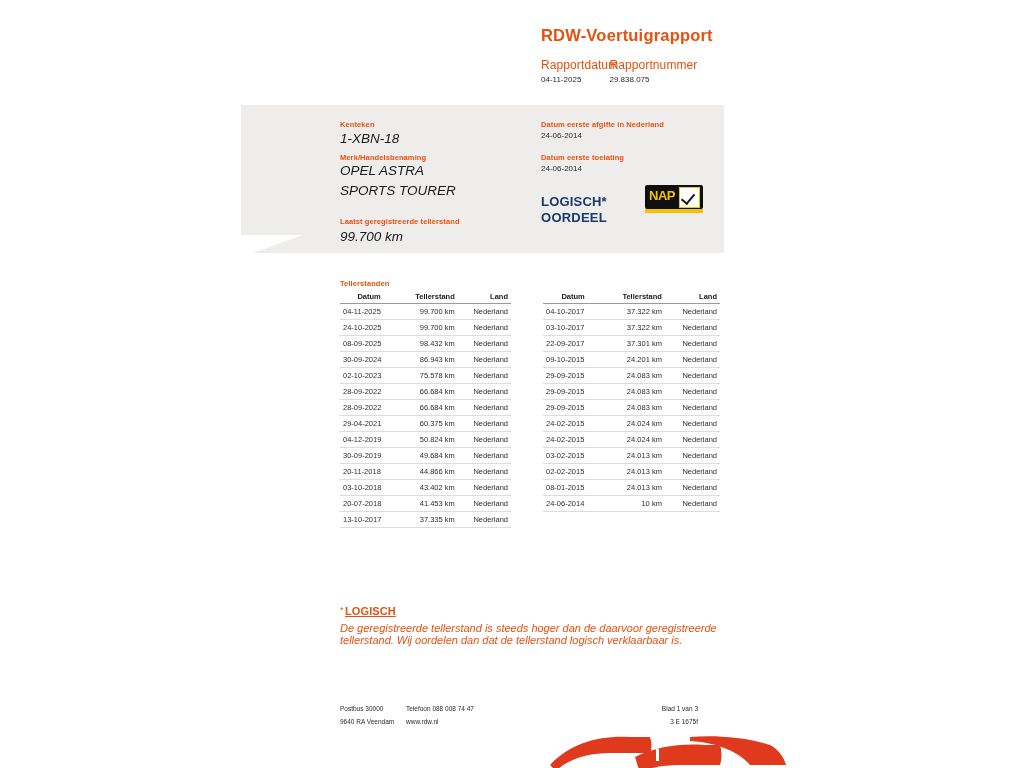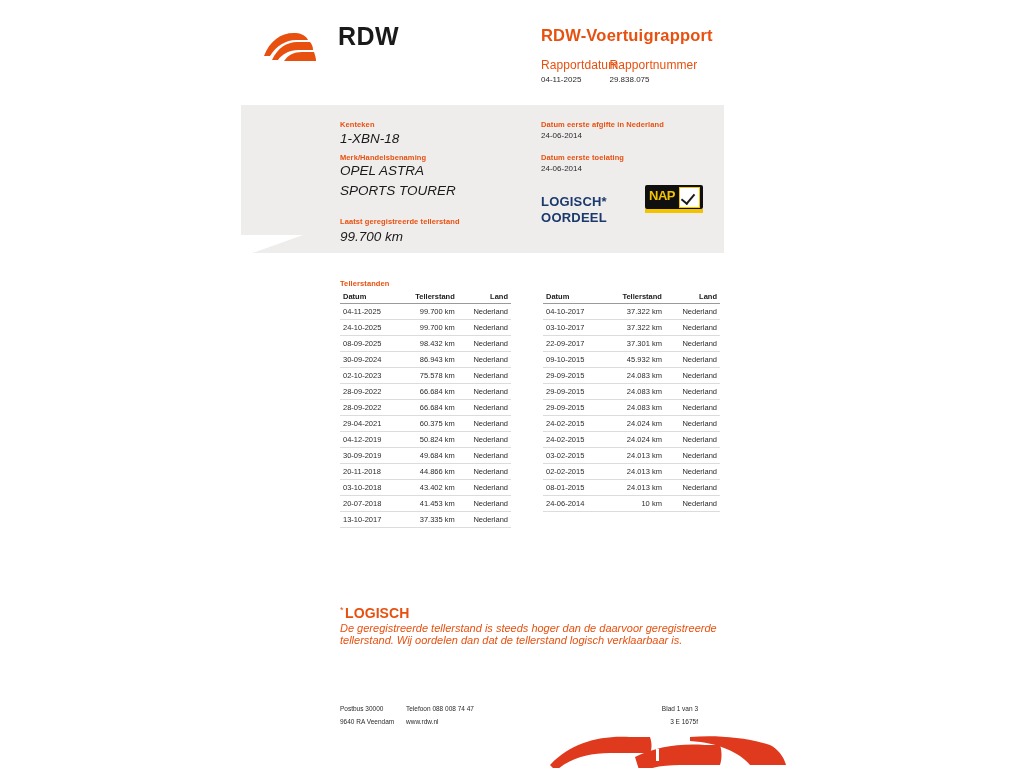--- a/index.html
+++ b/index.html
@@ -193,41 +193,42 @@
     color: #2b2b2b;
   }
   table.readings.left  { left: 340px; top: 291px; width: 171px; }
   table.readings.right { left: 543px; top: 291px; width: 177px; }
   table.readings th {
     font-size: 7.5px;
     font-weight: bold;
     color: #1a1a1a;
     border-bottom: 1px solid #9a9a9a;
     padding: 1px 3px 2px 3px;
-    text-align: left;
+    text-align: center;
     white-space: nowrap;
   }
   table.readings th.num, table.readings td.num { text-align: right; }
   table.readings th.land, table.readings td.land { text-align: right; }
   table.readings td {
     padding: 3px 3px 3px 3px;
     border-bottom: 1px solid #dcdcdc;
     white-space: nowrap;
   }
   table.readings tr:last-child td { border-bottom: 1px solid #dcdcdc; }
 
   
   .note-title {
     position: absolute;
     left: 340px;
     top: 605px;
-    font-size: 14px;
+    font-size: 11px;
     font-weight: bold;
     color: #e8500f;
     letter-spacing: 0.1px;
+    text-decoration: underline;
   }
   .note-star {
     position: absolute;
     left: 340px;
     top: 605px;
     font-size: 9px;
     color: #e8500f;
   }
   .note-body {
     position: absolute;
@@ -269,28 +270,20 @@
     top: 735px;
     width: 250px;
     height: 40px;
   }
 </style>
 </head>
 <body>
 
 <div class="page">
 
-  <div class="logo-wrap">
-    <svg class="logo-mark" viewBox="0 0 62 32">
-      <path d="M2 26 C8 10, 20 2, 34 3 C40 3.5, 44 6, 46 10 L34 10 C24 10, 14 16, 8 26 Z" fill="#e8500f"></path>
-      <path d="M10 30 C16 17, 26 11, 38 12 L48 12 C50 14, 51 17, 51 20 L36 20 C28 20, 20 24, 16 30 Z" fill="#e8500f"></path>
-      <path d="M22 31 C26 25, 32 22, 40 22 L52 22 C53 25, 54 28, 54 31 Z" fill="#e8500f"></path>
-    </svg>
-    <div class="logo-text">RDW</div>
-  </div>
 
   <div class="report-title">RDW-Voertuigrapport</div>
 
   <div class="meta">
     <div class="meta-col c1">
       <div class="meta-label">Rapportdatum</div>
       <div class="meta-value">04-11-2025</div>
     </div>
     <div class="meta-col">
       <div class="meta-label">Rapportnummer</div>
@@ -433,21 +426,21 @@
           <td class="num">37.322 km</td>
           <td class="land">Nederland</td>
         </tr>
         <tr>
           <td>22-09-2017</td>
           <td class="num">37.301 km</td>
           <td class="land">Nederland</td>
         </tr>
         <tr>
           <td>09-10-2015</td>
-          <td class="num">45.932 km</td>
+          <td class="num">24.201 km</td>
           <td class="land">Nederland</td>
         </tr>
         <tr>
           <td>29-09-2015</td>
           <td class="num">24.083 km</td>
           <td class="land">Nederland</td>
         </tr>
         <tr>
           <td>29-09-2015</td>
           <td class="num">24.083 km</td>

